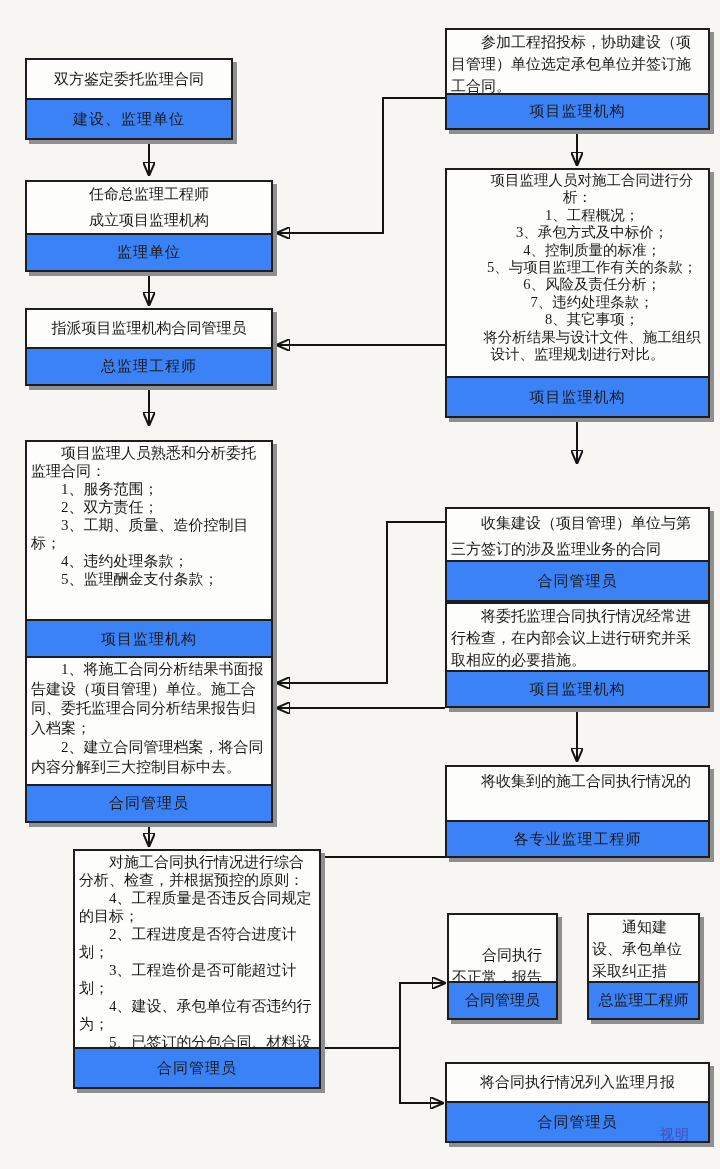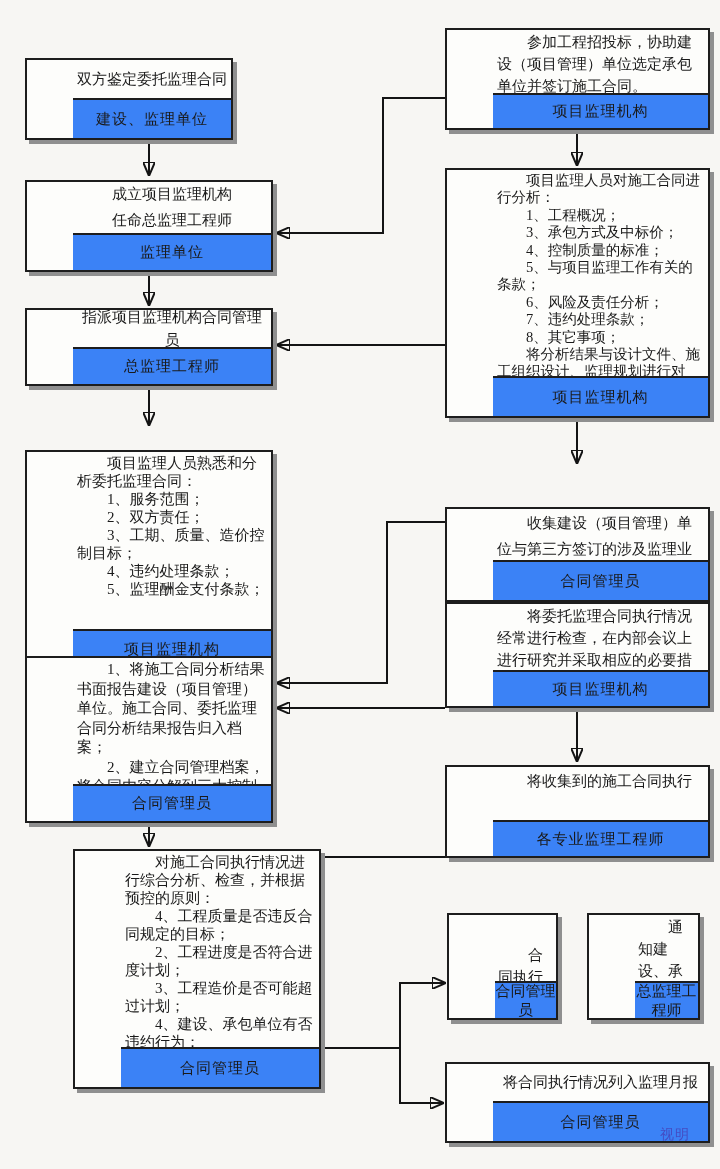--- a/index.html
+++ b/index.html
@@ -7,27 +7,27 @@
     position:relative;width:720px;height:1169px;margin:0 auto;
     background:#f7f6f3;overflow:hidden;
     font-family:"Liberation Serif","DejaVu Serif",serif;
     color:#1a1a1a;font-size:15px;
   }
   .wires{position:absolute;left:0;top:0;width:720px;height:1169px;}
   .wires path{stroke:#141414;stroke-width:2;fill:none;}
   .box{
     position:absolute;background:#fdfdfb;border:2px solid #1d1d1d;
     box-shadow:4px 4px 0 #8f8f8f;
-    display:flex;flex-direction:column;box-sizing:border-box;padding-left:46px;
+    display:flex;flex-direction:column;box-sizing:border-box;
   }
   .body{flex:1 1 auto;padding:2px 4px;overflow:hidden;line-height:1.5;}
   .body.center{display:flex;flex-direction:column;justify-content:center;text-align:center;padding:0 2px;}
   .body.lh120{line-height:1.2;}
   .body.lh130{line-height:1.3;}
-  .body.fs145{font-size:14.5px;}
+  .body.fs145{font-size:14.5px;text-align:center;}
   .ln{text-indent:2em;}
   .cl{text-indent:0;}
   .footer{
     flex:0 0 auto;border-top:2px solid #1d1d1d;background:#3b82f6;
     display:flex;align-items:center;justify-content:center;
     text-align:center;letter-spacing:1px;
   }
   .watermark{
     position:absolute;left:660px;top:1126px;font-size:14px;
     color:#4c1d95;opacity:.55;letter-spacing:1px;
@@ -65,34 +65,34 @@
 
   <div class="box" style="left:25px;top:58px;width:208px;height:82px;">
     <div class="body center">
       <div class="cl">双方鉴定委托监理合同</div>
     </div>
     <div class="footer" style="height:38px;">建设、监理单位</div>
   </div>
 
   <div class="box" style="left:25px;top:180px;width:248px;height:92px;">
     <div class="body center" style="line-height:1.7;">
+      <div class="cl">任命总监理工程师</div>
       <div class="cl">成立项目监理机构</div>
-      <div class="cl">任命总监理工程师</div>
     </div>
     <div class="footer" style="height:35px;">监理单位</div>
   </div>
 
   <div class="box" style="left:25px;top:308px;width:248px;height:78px;">
     <div class="body center">
       <div class="cl">指派项目监理机构合同管理员</div>
     </div>
     <div class="footer" style="height:35px;">总监理工程师</div>
   </div>
 
-  <div class="box" style="left:25px;top:450px;width:248px;height:219px;">
+  <div class="box" style="left:25px;top:440px;width:248px;height:219px;">
     <div class="body lh120">
       <div class="ln">项目监理人员熟悉和分析委托监理合同：</div>
       <div class="ln">1、服务范围；</div>
       <div class="ln">2、双方责任；</div>
       <div class="ln">3、工期、质量、造价控制目标；</div>
       <div class="ln">4、违约处理条款；</div>
       <div class="ln">5、监理酬金支付条款；</div>
 
     </div>
     <div class="footer" style="height:36px;">项目监理机构</div>

